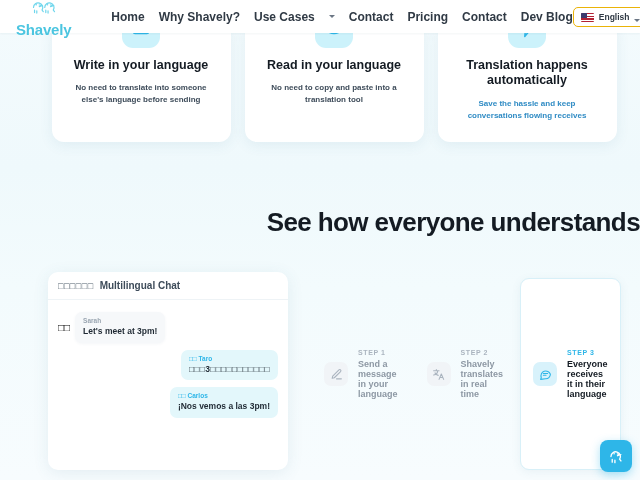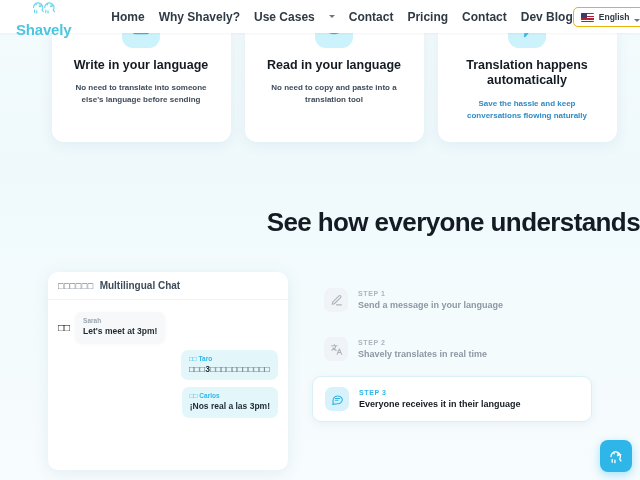--- a/index.html
+++ b/index.html
@@ -169,21 +169,21 @@
   }
   .msg-name.teal { color: #2eb6e8; }
   .msg-text {
     font-size: 8.5px; font-weight: bold;
     color: #1f2933; line-height: 1.25;
   }
   .msg-text.mono-fallback { letter-spacing: 0.3px; }
 
   
   .steps {
-    flex: 1; display: flex; flex-direction: column;
+    flex: 1; display: flex; flex-direction: row;
     gap: 5px; padding-top: 6px;
   }
   .step {
     display: flex; align-items: center; gap: 10px;
     padding: 10px 12px; border-radius: 9px;
     background: transparent; cursor: pointer;
   }
   .step.active {
     background: #ffffff;
     border: 1px solid #d8f0f8;
@@ -300,21 +300,21 @@
       <div class="card-desc">No need to copy and paste into a translation tool</div>
     </div>
 
     <div class="card">
       <div class="card-icon">
         <svg width="18" height="18" viewBox="0 0 24 24" fill="none" stroke="currentColor" stroke-width="2" stroke-linejoin="round">
           <path d="M13 2 4 13h6l-1 9 9-11h-6z"></path>
         </svg>
       </div>
       <div class="card-title">Translation happens automatically</div>
-      <div class="card-desc accent">Save the hassle and keep conversations flowing naturally</div>
+      <div class="card-desc accent">Save the hassle and keep conversations flowing receives</div>
     </div>
 
   </div>
 
   <div class="section-heading">See how everyone understands</div>
 
   <div class="demo">
 
     <div class="chat-panel">
       <div class="chat-header">
@@ -334,21 +334,21 @@
         <div class="msg-row right">
           <div class="bubble translated">
             <div class="msg-name teal">□□ Taro</div>
             <div class="msg-text mono-fallback">□□□3□□□□□□□□□□□</div>
           </div>
         </div>
 
         <div class="msg-row right">
           <div class="bubble translated">
             <div class="msg-name teal">□□ Carlos</div>
-            <div class="msg-text">¡Nos real a las 3pm!</div>
+            <div class="msg-text">¡Nos vemos a las 3pm!</div>
           </div>
         </div>
 
       </div>
     </div>
 
     <div class="steps">
 
       <div class="step">
         <div class="step-icon">

